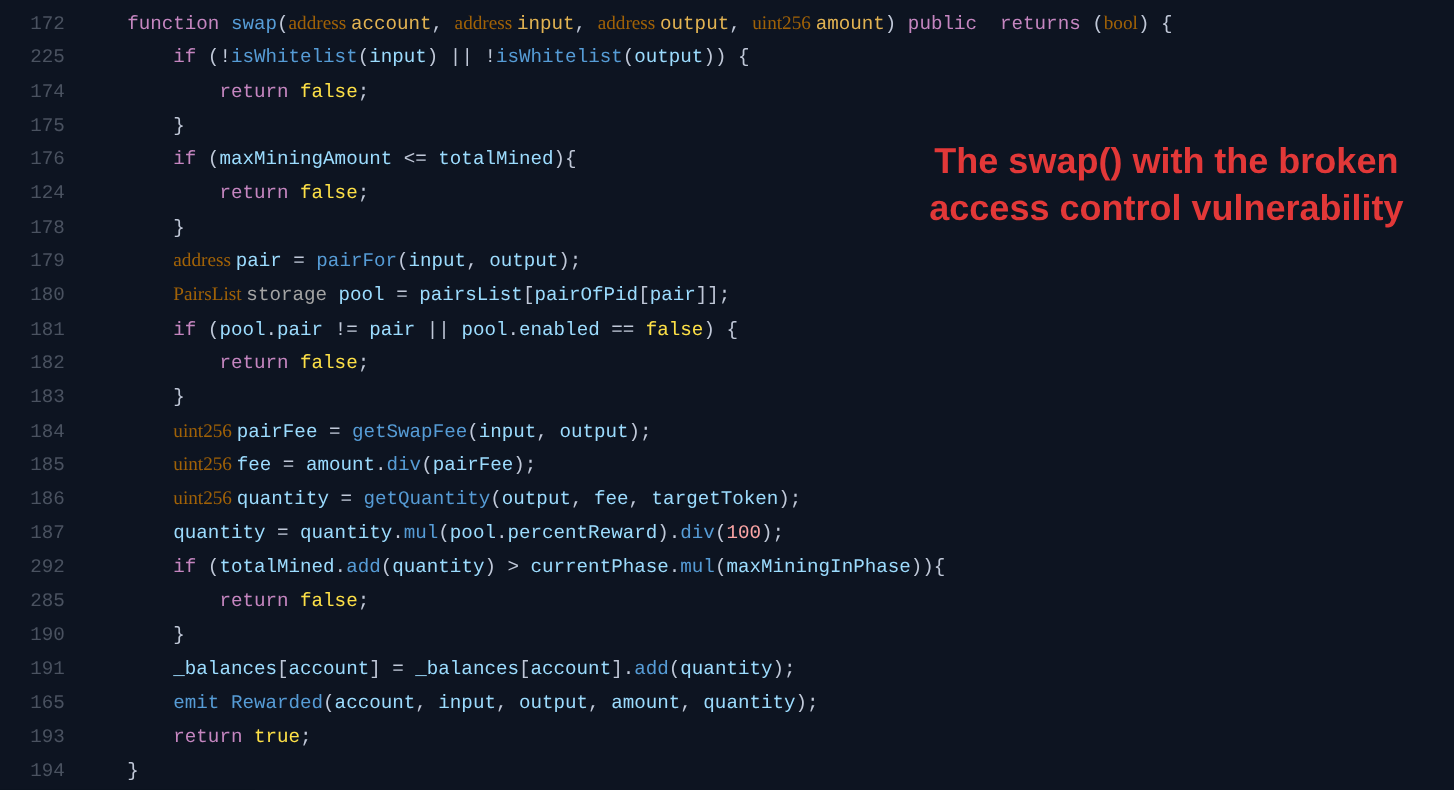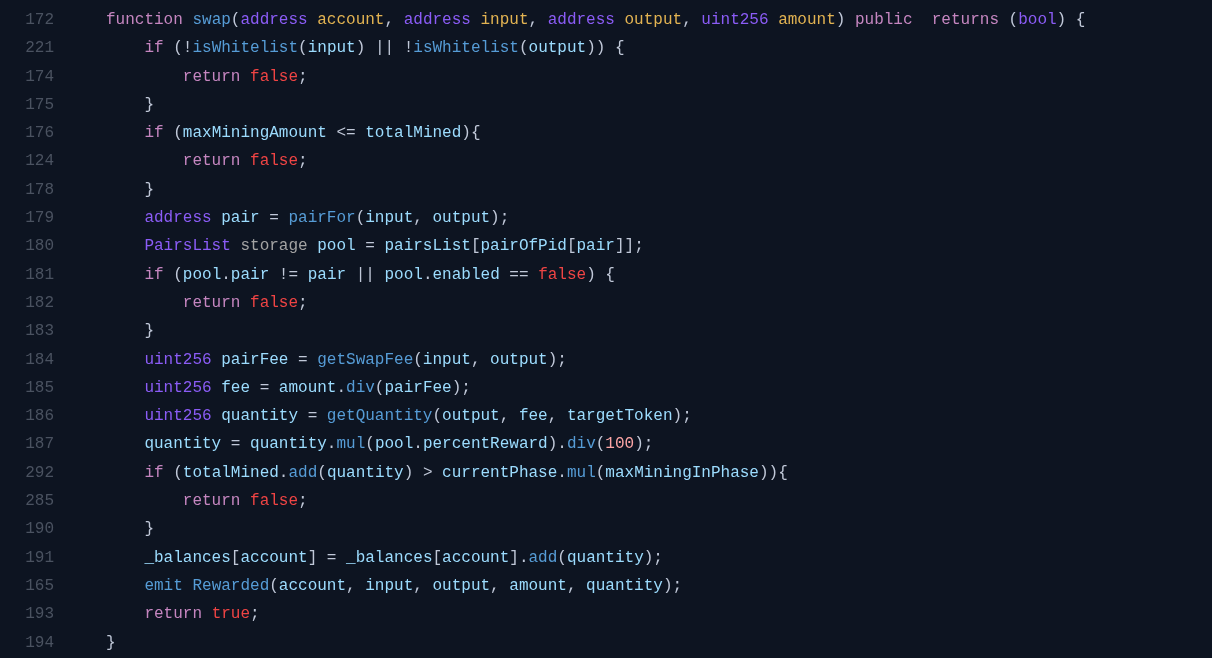--- a/index.html
+++ b/index.html
@@ -34,25 +34,25 @@
     padding-left: 46px;
     line-height: 28.3px;
     color: #c0caf5;
     white-space: pre;
     position: relative;
   }
   .ln { height: 28.3px; }
   .codeln { height: 28.3px; }
   .kw    { color: #c586c0; text-align: right; }   
   .fn    { color: #569cd6; }   
-  .type  { color: #8b5cf6; }   
+  .type  { color: #a16207; font-family: Liberation Serif, serif; }   
   .param { color: #e2b352; }   
   .local { color: #9cdcfe; }   
   .stor  { color: #a3a3a3; }   
-  .const { color: #ef4444; text-align: center; }   
+  .const { color: #fde047; text-align: center; }   
   .num   { color: #fca5a5; }   
   .emit  { color: #569cd6; }
   .punct { color: #c0c8d8; }
   .op    { color: #c0c8d8; }
 
   .annotation {
     position: absolute;
     top: 115px;
     right: 40px;
     width: 400px;
@@ -64,21 +64,21 @@
     line-height: 1.3;
     pointer-events: none;
   }
 </style>
 </head>
 <body>
 
 <div class="editor">
   <div class="gutter" id="gutter">
       <div class="ln">172</div>
-      <div class="ln">221</div>
+      <div class="ln">225</div>
       <div class="ln">174</div>
       <div class="ln">175</div>
       <div class="ln">176</div>
       <div class="ln">124</div>
       <div class="ln">178</div>
       <div class="ln">179</div>
       <div class="ln">180</div>
       <div class="ln">181</div>
       <div class="ln">182</div>
       <div class="ln">183</div>
@@ -88,13 +88,14 @@
       <div class="ln">187</div>
       <div class="ln">292</div>
       <div class="ln">285</div>
       <div class="ln">190</div>
       <div class="ln">191</div>
       <div class="ln">165</div>
       <div class="ln">193</div>
       <div class="ln">194</div>
     </div>
   <div class="code-area" id="code"><div class="codeln"><span class="kw">function </span><span class="fn">swap</span><span class="punct">(</span><span class="type">address </span><span class="param">account</span><span class="punct">, </span><span class="type">address </span><span class="param">input</span><span class="punct">, </span><span class="type">address </span><span class="param">output</span><span class="punct">, </span><span class="type">uint256 </span><span class="param">amount</span><span class="punct">) </span><span class="kw">public  </span><span class="kw">returns </span><span class="punct">(</span><span class="type">bool</span><span class="punct">) {</span></div><div class="codeln"><span>    </span><span class="kw">if </span><span class="punct">(</span><span class="op">!</span><span class="fn">isWhitelist</span><span class="punct">(</span><span class="local">input</span><span class="punct">) </span><span class="op">|| </span><span class="op">!</span><span class="fn">isWhitelist</span><span class="punct">(</span><span class="local">output</span><span class="punct">)) {</span></div><div class="codeln"><span>        </span><span class="kw">return </span><span class="const">false</span><span class="punct">;</span></div><div class="codeln"><span class="punct">    }</span></div><div class="codeln"><span>    </span><span class="kw">if </span><span class="punct">(</span><span class="local">maxMiningAmount </span><span class="op">&lt;= </span><span class="local">totalMined</span><span class="punct">){</span></div><div class="codeln"><span>        </span><span class="kw">return </span><span class="const">false</span><span class="punct">;</span></div><div class="codeln"><span class="punct">    }</span></div><div class="codeln"><span>    </span><span class="type">address </span><span class="local">pair </span><span class="op">= </span><span class="fn">pairFor</span><span class="punct">(</span><span class="local">input</span><span class="punct">, </span><span class="local">output</span><span class="punct">);</span></div><div class="codeln"><span>    </span><span class="type">PairsList </span><span class="stor">storage </span><span class="local">pool </span><span class="op">= </span><span class="local">pairsList</span><span class="punct">[</span><span class="local">pairOfPid</span><span class="punct">[</span><span class="local">pair</span><span class="punct">]];</span></div><div class="codeln"><span>    </span><span class="kw">if </span><span class="punct">(</span><span class="local">pool</span><span class="punct">.</span><span class="local">pair </span><span class="op">!= </span><span class="local">pair </span><span class="op">|| </span><span class="local">pool</span><span class="punct">.</span><span class="local">enabled </span><span class="op">== </span><span class="const">false</span><span class="punct">) {</span></div><div class="codeln"><span>        </span><span class="kw">return </span><span class="const">false</span><span class="punct">;</span></div><div class="codeln"><span class="punct">    }</span></div><div class="codeln"><span>    </span><span class="type">uint256 </span><span class="local">pairFee </span><span class="op">= </span><span class="fn">getSwapFee</span><span class="punct">(</span><span class="local">input</span><span class="punct">, </span><span class="local">output</span><span class="punct">);</span></div><div class="codeln"><span>    </span><span class="type">uint256 </span><span class="local">fee </span><span class="op">= </span><span class="local">amount</span><span class="punct">.</span><span class="fn">div</span><span class="punct">(</span><span class="local">pairFee</span><span class="punct">);</span></div><div class="codeln"><span>    </span><span class="type">uint256 </span><span class="local">quantity </span><span class="op">= </span><span class="fn">getQuantity</span><span class="punct">(</span><span class="local">output</span><span class="punct">, </span><span class="local">fee</span><span class="punct">, </span><span class="local">targetToken</span><span class="punct">);</span></div><div class="codeln"><span>    </span><span class="local">quantity </span><span class="op">= </span><span class="local">quantity</span><span class="punct">.</span><span class="fn">mul</span><span class="punct">(</span><span class="local">pool</span><span class="punct">.</span><span class="local">percentReward</span><span class="punct">).</span><span class="fn">div</span><span class="punct">(</span><span class="num">100</span><span class="punct">);</span></div><div class="codeln"><span>    </span><span class="kw">if </span><span class="punct">(</span><span class="local">totalMined</span><span class="punct">.</span><span class="fn">add</span><span class="punct">(</span><span class="local">quantity</span><span class="punct">) </span><span class="op">&gt; </span><span class="local">currentPhase</span><span class="punct">.</span><span class="fn">mul</span><span class="punct">(</span><span class="local">maxMiningInPhase</span><span class="punct">)){</span></div><div class="codeln"><span>        </span><span class="kw">return </span><span class="const">false</span><span class="punct">;</span></div><div class="codeln"><span class="punct">    }</span></div><div class="codeln"><span>    </span><span class="local">_balances</span><span class="punct">[</span><span class="local">account</span><span class="punct">] </span><span class="op">= </span><span class="local">_balances</span><span class="punct">[</span><span class="local">account</span><span class="punct">].</span><span class="fn">add</span><span class="punct">(</span><span class="local">quantity</span><span class="punct">);</span></div><div class="codeln"><span>    </span><span class="emit">emit </span><span class="fn">Rewarded</span><span class="punct">(</span><span class="local">account</span><span class="punct">, </span><span class="local">input</span><span class="punct">, </span><span class="local">output</span><span class="punct">, </span><span class="local">amount</span><span class="punct">, </span><span class="local">quantity</span><span class="punct">);</span></div><div class="codeln"><span>    </span><span class="kw">return </span><span class="const">true</span><span class="punct">;</span></div><div class="codeln"><span class="punct">}</span></div></div>
+  <div class="annotation">The swap() with the broken access control vulnerability</div>
 </div>
 
 </body></html>

